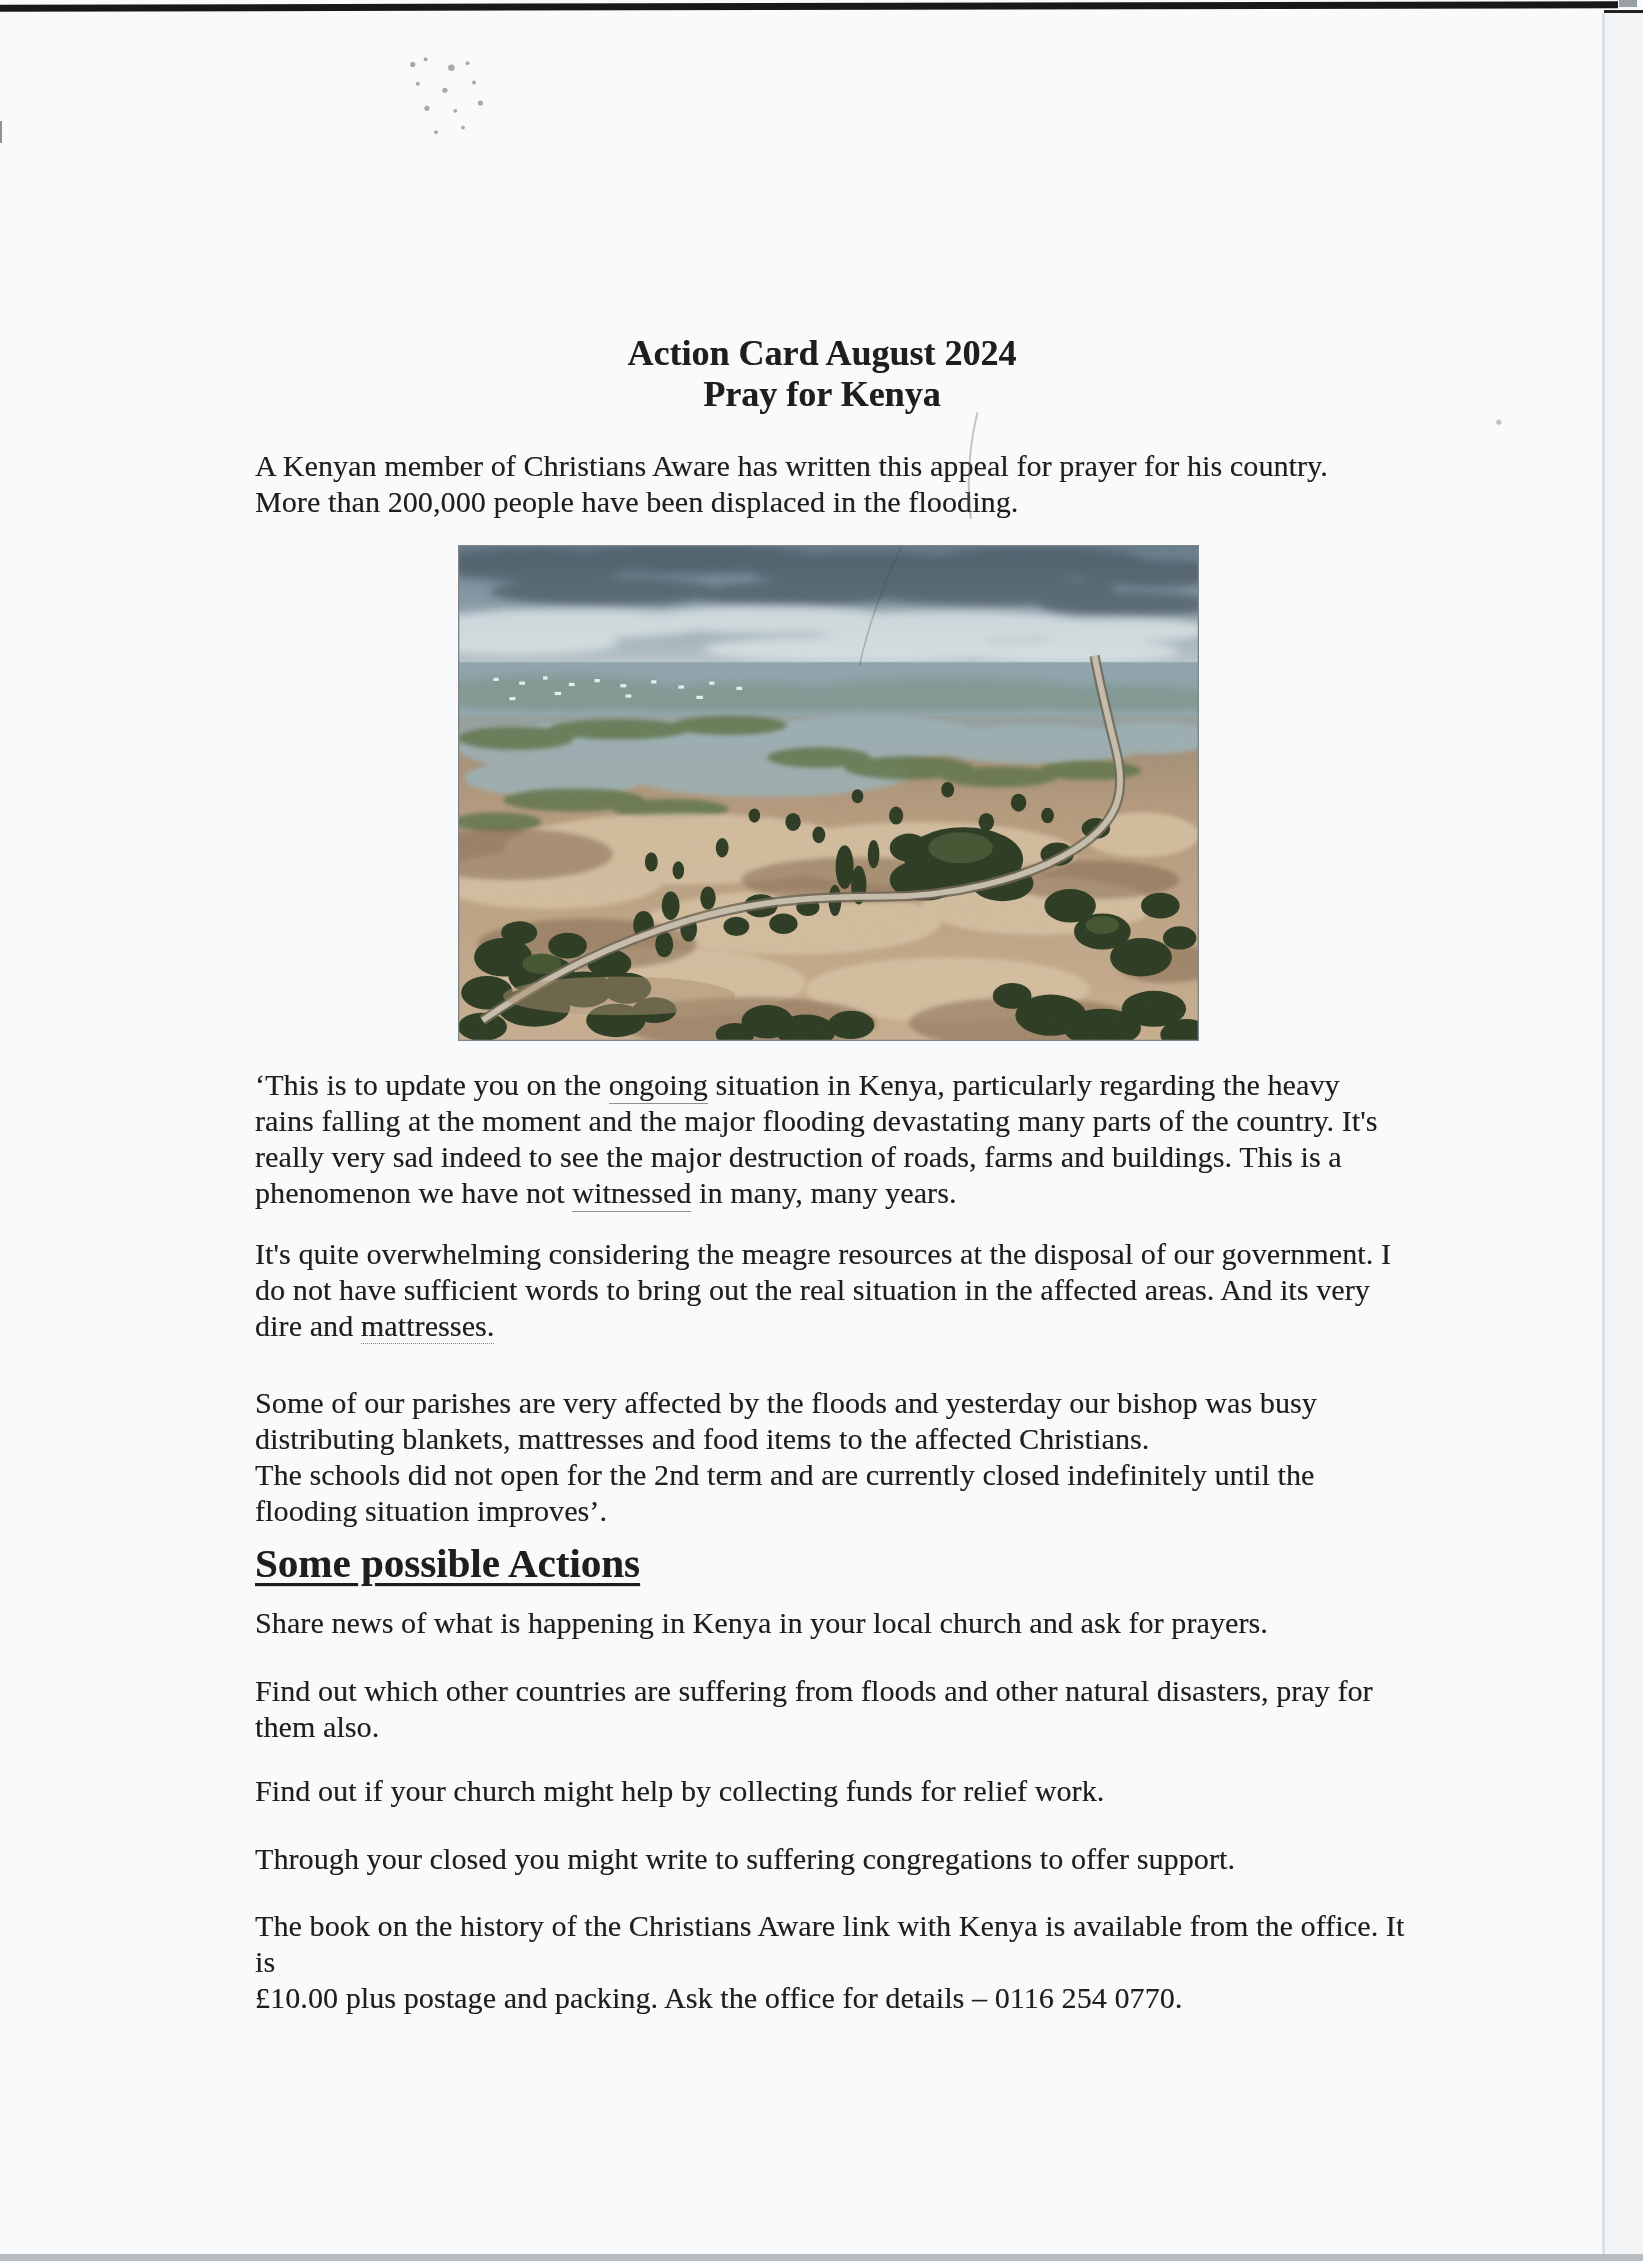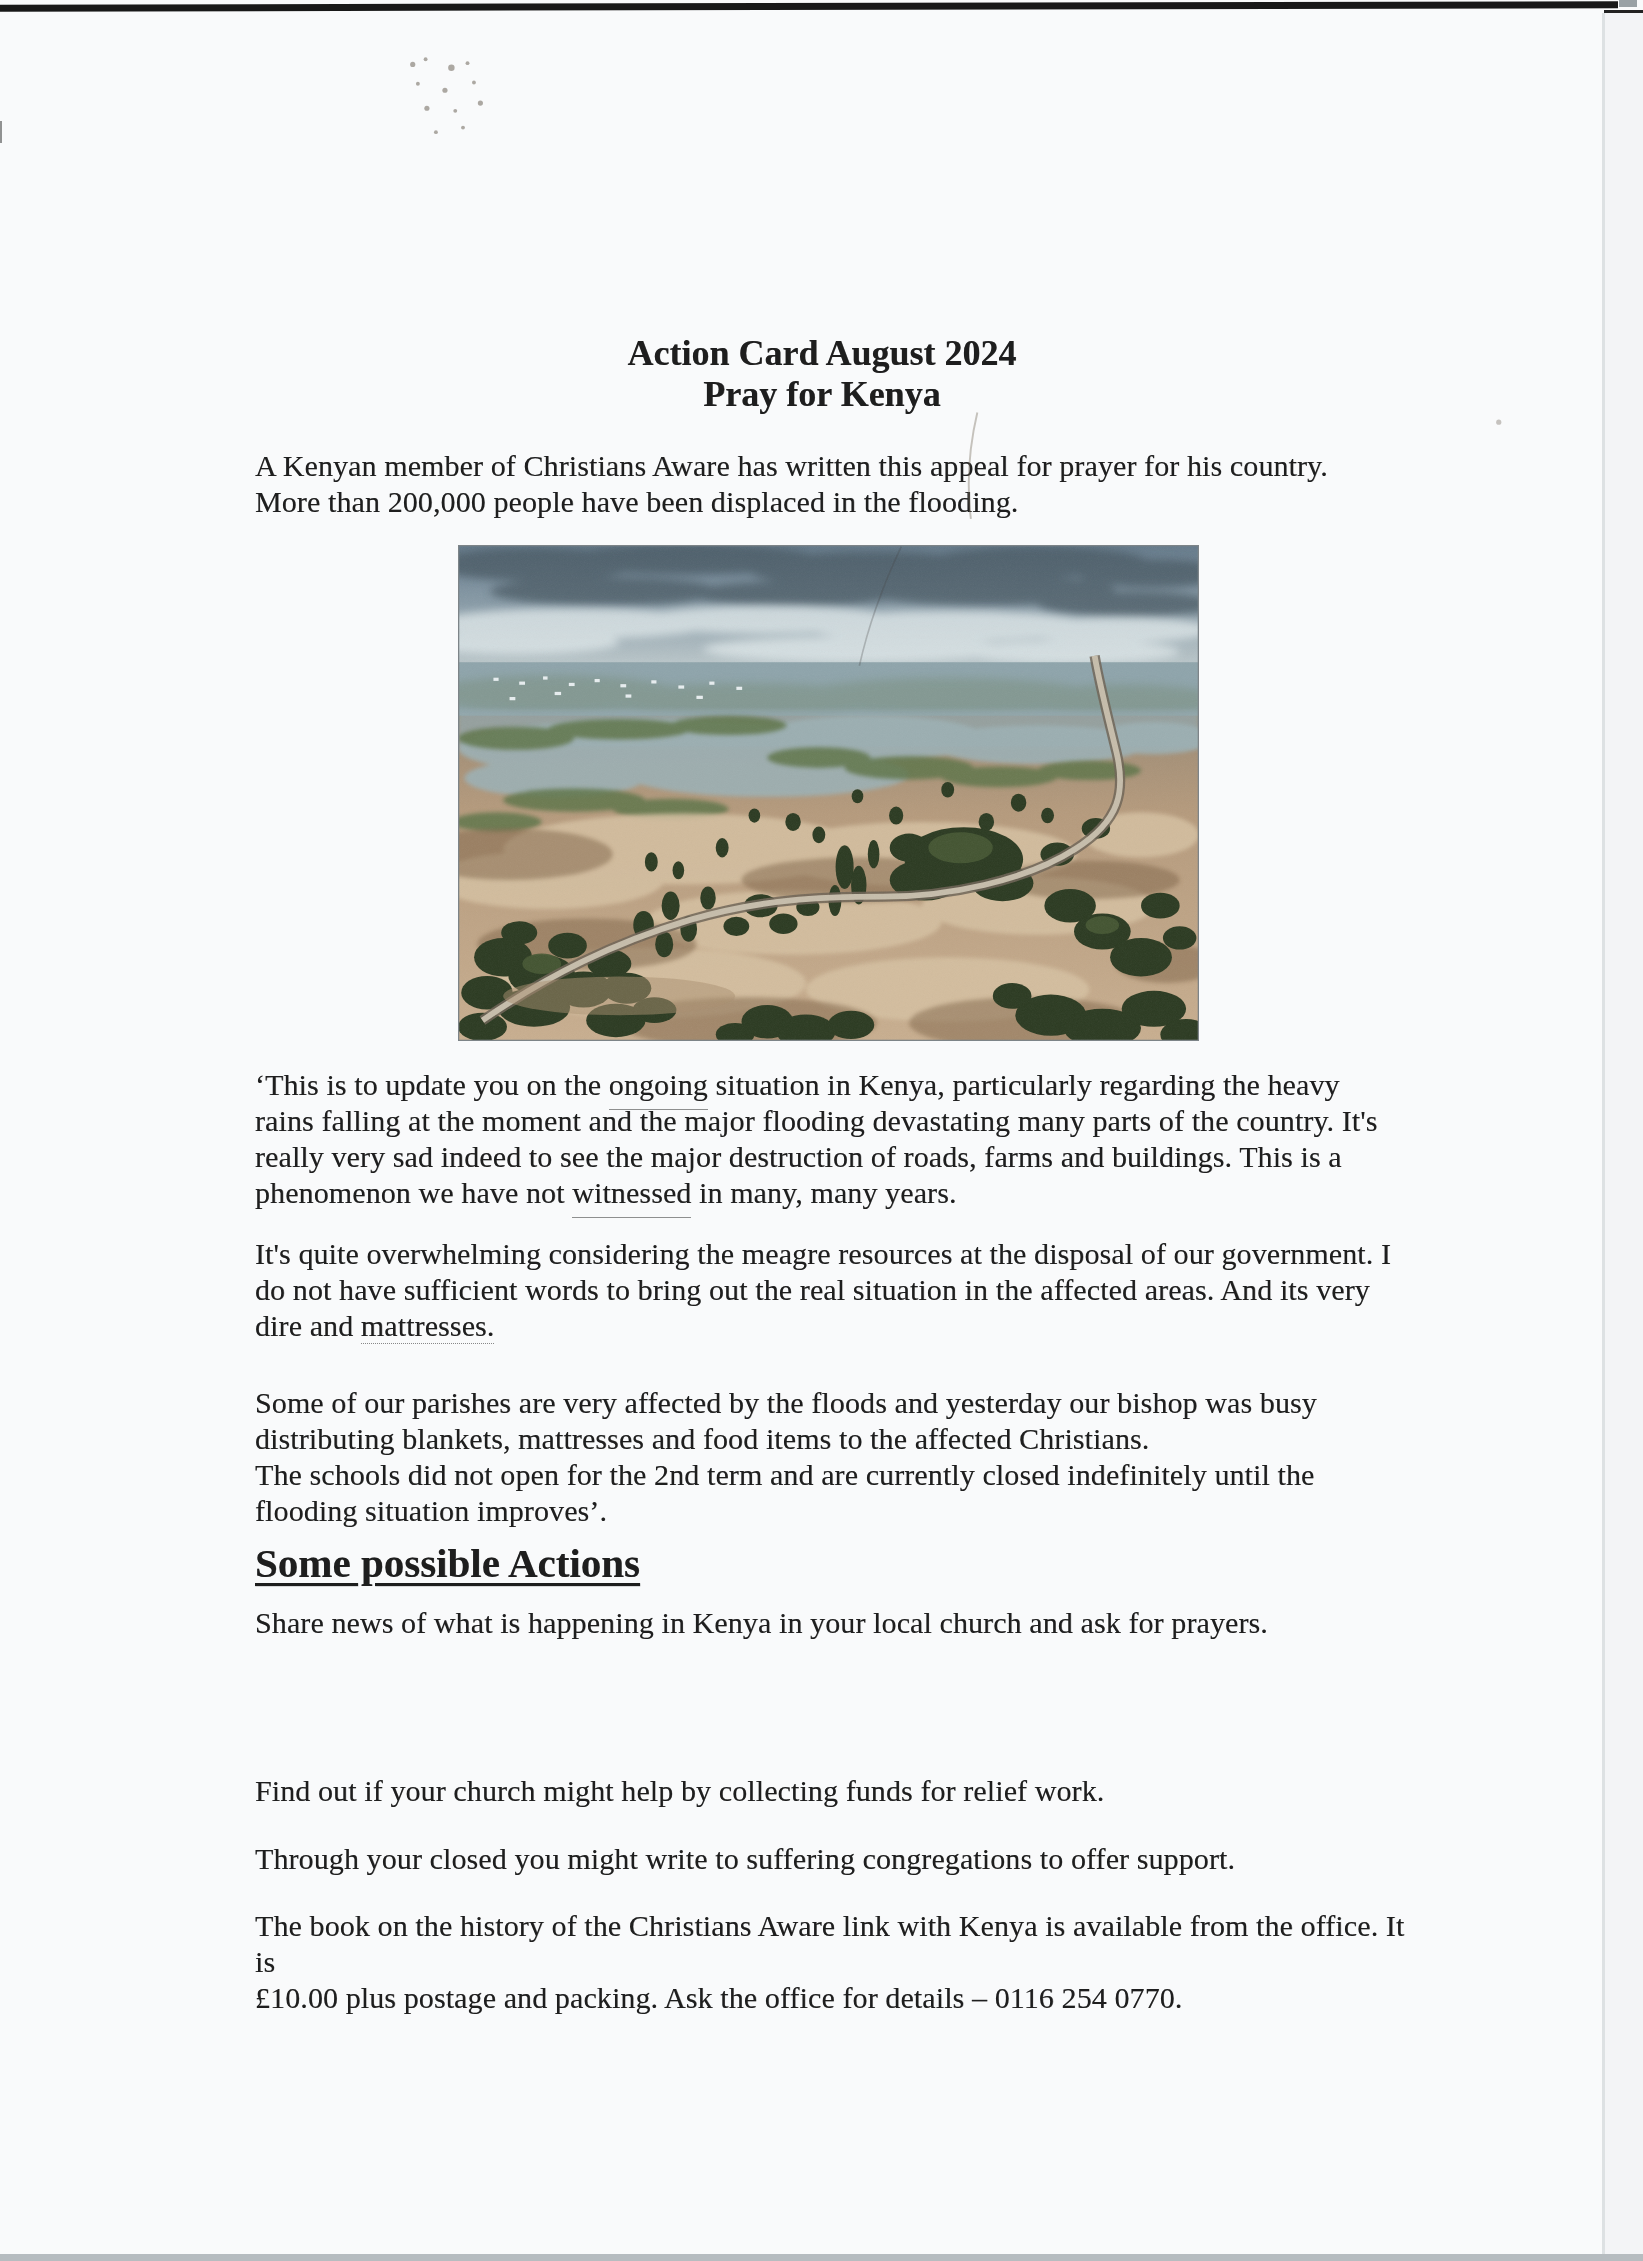--- a/index.html
+++ b/index.html
@@ -19,21 +19,21 @@
     position:absolute; top:333px; left:50%; transform:translateX(-50%);
     text-align:center; font-weight:bold; font-size:36px; line-height:41px;
     white-space:nowrap; text-shadow:0.3px 0.3px 0.6px rgba(20,20,20,.5);
   }
   .actions-heading {
     position:absolute; left:255px; top:1539px;
     font-size:41px; font-weight:bold;
     text-decoration:underline; text-decoration-thickness:3.2px; text-underline-offset:6.4px;
     text-shadow:0.3px 0.3px 0.6px rgba(20,20,20,.5);
   }
-  .u-line { border-bottom:1.9px solid rgba(55,55,55,.55); padding-bottom:8px; }
+  .u-line { border-bottom:1.9px solid rgba(55,55,55,.55); padding-bottom:2px; }
   .u-dots { border-bottom:1.9px dotted rgba(60,60,60,.6); padding-bottom:0.6px; }
   .photo {
     position:absolute; left:458px; top:545px; width:741px; height:496px;
   }
   
   .scan-top {
     position:absolute; left:-6.4px; top:3.2px; width:1624px; height:7px;
     background:#181818; transform:rotate(-0.12deg);
   }
   .scan-top-right {
@@ -264,20 +264,22 @@
 dire and </span><span class="u-dots">mattresses.</span></div>
 
   <div class="txt" style="top:1385px">Some of our parishes are very affected by the floods and yesterday our bishop was busy
 distributing blankets, mattresses and food items to the affected  Christians.
 The schools did not open for the 2nd term and are currently closed indefinitely until the
 flooding situation improves’.</div>
 
   <div class="actions-heading">Some possible Actions</div>
 
   <div class="txt" style="top:1605px">Share news of what is happening in Kenya in your local church and ask for prayers.</div>
+  <div class="txt" style="top:1673px">Find out which other countries are suffering from floods and other natural disasters, pray for
+them also.</div>
   <div class="txt" style="top:1773px">Find out if your church might help by collecting funds for relief work.</div>
   <div class="txt" style="top:1841px">Through your closed you might write to suffering congregations to offer support.</div>
 
   <div class="txt" style="top:1908px">The book on the history of the Christians Aware link with Kenya is available from the office. It is
 £10.00 plus postage and packing. Ask the office for details – 0116 254 0770.</div>
 
   <svg class="artifacts" width="1644" height="2261" viewBox="0 0 2550 3508">
     <g fill="rgba(110,100,90,0.55)">
       <circle cx="640" cy="100" r="4"></circle>
         <circle cx="660" cy="92" r="3"></circle>

